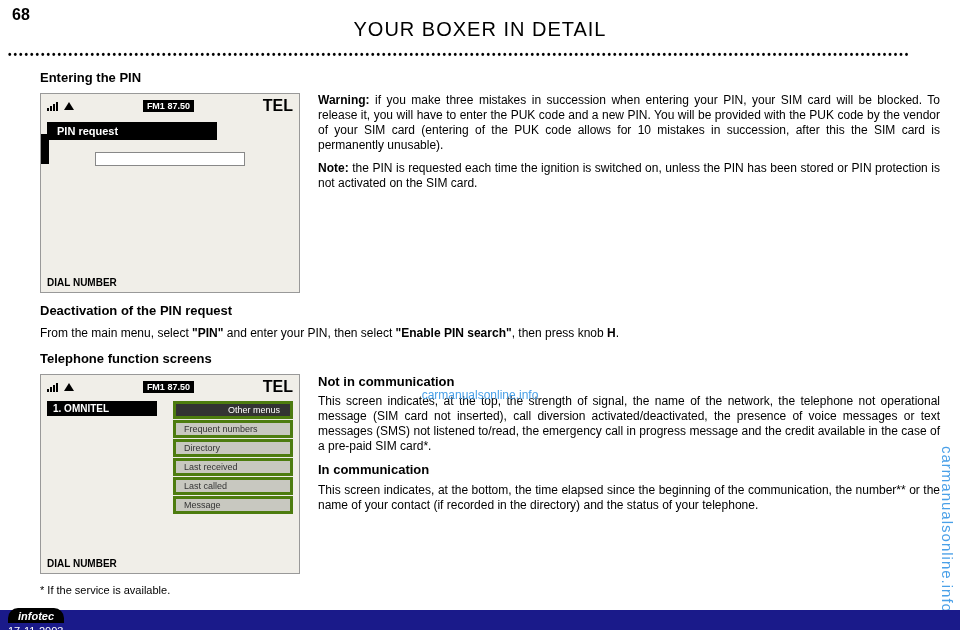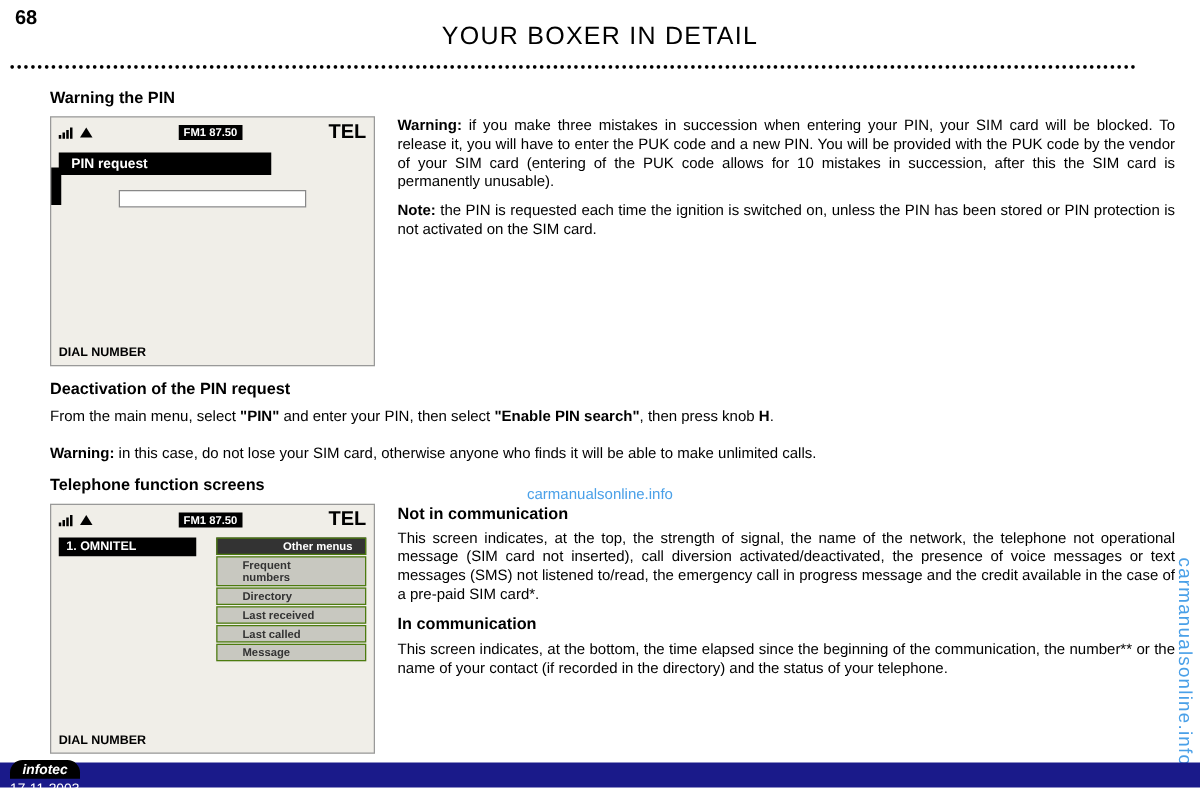--- a/index.html
+++ b/index.html
@@ -177,27 +177,27 @@
       padding: 2px 10px 1px;
       margin-right: 8px;
       font-style: italic;
       font-weight: bold;
       font-size: 11px;
       position: relative;
       top: -2px;
     }
     .menu-btn {
       background: #c8c8c0;
-      border: 1px solid #4d7c0f;
+      border: 3px solid #4d7c0f;
       width: 120px;
-      padding: 1px 20px;
+      padding: 1px 8px;
       font-size: 9px;
       margin-bottom: 1px;
       text-align: left;
-      font-weight: bold;
+      font-weight: normal;
       color: #333;
     }
     .menu-btn.dark {
       background: #333;
       color: #fff;
       text-align: right;
       padding-right: 10px;
     }
     .screen2-body {
       display: flex;
@@ -246,21 +246,21 @@
   </style>
 </head>
 <body>
 
 <div class="page-number">68</div>
 <div class="page-title">YOUR BOXER IN DETAIL</div>
 <div class="dot-line">••••••••••••••••••••••••••••••••••••••••••••••••••••••••••••••••••••••••••••••••••••••••••••••••••••••••••••••••••••••••••••••••••••••••••••••••••••••••••••••••••••</div>
 
 <div class="content">
 
-  <div class="section-heading">Warning the PIN</div>
+  <div class="section-heading">Entering the PIN</div>
   <div class="row">
     <div class="screen-img">
       <div class="tab-marker"></div>
       <div class="screen-top">
         <div class="signal">
           <div class="bars">
               <span></span>
               <span></span>
               <span></span>
               <span></span>
@@ -278,21 +278,20 @@
       <p><b>Warning:</b><span> if you make three mistakes in succession when entering your PIN, your SIM card will be blocked. To release it, you will have to enter the PUK code and a new PIN. You will be provided with the PUK code by the vendor of your SIM card (entering of the PUK code allows for 10 mistakes in succession, after this the SIM card is permanently unusable).</span></p>
       <p><b>Note:</b><span> the PIN is requested each time the ignition is switched on, unless the PIN has been stored or PIN protection is not activated on the SIM card.</span></p>
     </div>
   </div>
 
   <div class="section-heading">Deactivation of the PIN request</div>
   <div class="body-text">
     <p>
       <span>From the main menu, select </span><b>"PIN"</b><span> and enter your PIN, then select </span><b>"Enable PIN search"</b><span>, then press knob </span><b>H</b><span>.</span>
     </p>
-    <p style="margin-top:14px"><b>Warning:</b><span> in this case, do not lose your SIM card, otherwise anyone who finds it will be able to make unlimited calls.</span></p>
   </div>
 
   <div class="section-heading" style="margin-top:10px">Telephone function screens</div>
   <div class="row">
     <div class="screen-img">
       <div class="screen-top">
         <div class="signal">
           <div class="bars">
               <span></span>
               <span></span>

